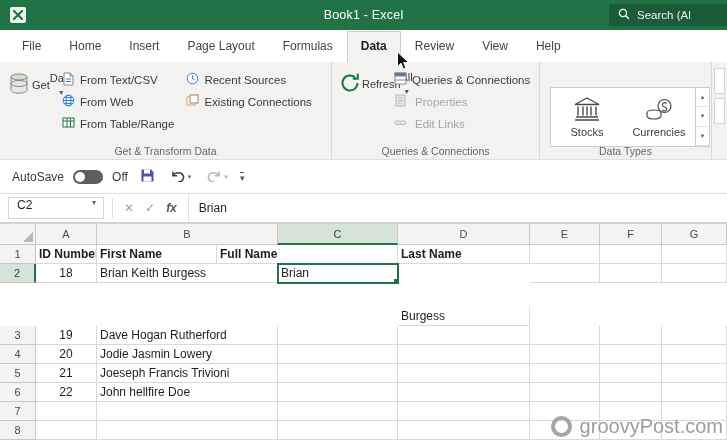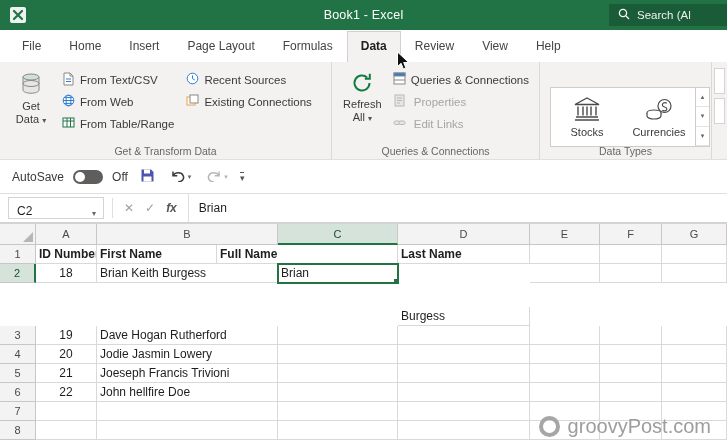--- a/index.html
+++ b/index.html
@@ -15,21 +15,21 @@
 
   
   .menubar { height:32px; background:#fff; display:flex; align-items:flex-end; padding-left:8px; }
   .tab { padding:8px 14px 9px; font-size:12px; color:#444; cursor:default; white-space:nowrap; }
   .tab.active { font-weight:bold; color:#1e1e1e; background:#f3f2f1; border:1px solid #d2d0ce; border-bottom:none; padding:7px 13px 9px; }
 
   
   .ribbon { height:98px; background:#f3f2f1; display:flex; border-bottom:1px solid #e1dfdd; position:relative; }
   .rgroup { position:relative; height:100%; padding:4px 4px 16px 6px; border-right:1px solid #dbd9d7; display:flex; align-items:flex-start; }
   .rgroup-label { position:absolute; bottom:2px; left:0; right:0; text-align:center; font-size:10.5px; color:#696764; white-space:nowrap; }
-  .bigbtn { display:flex; flex-direction:column; align-items:center; width:50px; padding-top:5px; font-size:11px; color:#3b3a39; line-height:13px; text-align:center; }
+  .bigbtn { display:flex; flex-direction:row; align-items:center; width:50px; padding-top:5px; font-size:11px; color:#3b3a39; line-height:13px; text-align:center; }
   .bigbtn .arrow { font-size:8px; color:#555; }
   .smallcol { display:flex; flex-direction:column; gap:7px; padding:6px 6px 0 6px; }
   .smallbtn { display:flex; align-items:center; gap:5px; font-size:11.5px; color:#3b3a39; height:15px; white-space:nowrap; }
   .smallbtn.disabled { color:#a7a5a3;gap:8px; }
   .smallbtn.disabled svg * { stroke:#b9b7b5 !important; fill:#e8e6e4 !important; }
 
   .gallery { margin-top:21px; margin-left:4px; height:60px; background:#fff; border:1px solid #cfcdcb; display:flex; }
   .galitem { width:72px; display:flex; flex-direction:column; align-items:center; justify-content:center; gap:3px; font-size:11px; color:#3b3a39; }
   .galscroll { width:14px; border-left:1px solid #cfcdcb; display:flex; flex-direction:column; }
   .galscroll div { flex:1; display:flex; align-items:center; justify-content:center; font-size:7px; color:#666; border-bottom:1px solid #e5e3e1; }
@@ -40,21 +40,21 @@
   .qatrow { height:34px; background:#fff; border-bottom:1px solid #e1dfdd; display:flex; align-items:center; padding-left:12px; gap:9px; font-size:12px; color:#3b3a39; }
   .toggle-pill { width:30px; height:14px; border-radius:8px; background:#605e5c; position:relative; }
   .toggle-pill .knob { position:absolute; left:2px; top:2px; width:10px; height:10px; border-radius:50%; background:#fff; }
   .qbtn { display:flex; align-items:center; gap:2px; padding:0 3px; }
   .tiny-arrow { font-size:7px; color:#666; }
   .tiny-arrow.gray { color:#b5b3b1; }
   .qat-more { font-size:9px; color:#555; border-top:1.5px solid #555; padding-top:1px; line-height:8px; }
 
   
   .formulabar { height:30px; background:#fff; border-bottom:2px solid #d5d3d1; display:flex; align-items:stretch; }
-  .namebox { width:96px; margin:3px 0 3px 8px; border:1px solid #d6d4d2; display:flex; align-items:flex-end; font-size:12px; color:#1e1e1e; }
+  .namebox { width:96px; margin:3px 0 3px 8px; border:1px solid #d6d4d2; display:flex; align-items:flex-start; font-size:12px; color:#1e1e1e; }
   .namebox-text { flex:1; padding-left:8px; }
   .namebox-arrow { width:18px; text-align:center; font-size:8px; color:#666; }
   .fb-sep { width:1px; background:#e1dfdd; margin:4px 0 4px 8px; }
   .fb-icons { display:flex; align-items:center; gap:11px; padding:0 11px; }
   .fb-x, .fb-check { color:#a19f9d; font-size:12px; }
   .fb-fx { color:#555; font-size:12px; font-style:italic; font-weight:bold; }
   .fb-value { flex:1; display:flex; align-items:center; padding-left:10px; font-size:12px; color:#1e1e1e; border-left:1px solid #e1dfdd; }
 
   
   .grid { position:relative; background:#fff; height:224px; }
@@ -66,21 +66,21 @@
   .g-corner { position:relative; }
   .corner-tri { position:absolute; right:2px; bottom:2px; width:0; height:0; border-left:10px solid transparent; border-bottom:10px solid #b8b6b4; }
   .sel-colhead { background:#d5e3da; border-bottom:2px solid #217346; color:#17502f; }
   .sel-rowhead { background:#d5e3da; border-right:2px solid #217346; color:#17502f; }
   .g-datacell.bold { font-weight:bold; }
   .g-datacell.num { text-align:center; }
   .sel-cell { outline:2px solid #217346; outline-offset:-1px; position:relative; z-index:2; }
   .fill-handle { position:absolute; right:-1px; bottom:-1px; width:5px; height:5px; background:#217346; border:1px solid #fff; }
 
   
-  .watermark { position:absolute; right:16px; bottom:10px; display:flex; align-items:center; gap:8px; color:#9d9d9d; font-size:20px; z-index:5; }
+  .watermark { position:absolute; right:4px; bottom:10px; display:flex; align-items:center; gap:8px; color:#9d9d9d; font-size:20px; z-index:5; }
   .wm-logo { width:21px; height:21px; border:4px solid #a6a6a6; border-radius:50%; }
   .cursor { position:absolute; left:396px; top:51px; z-index:50; pointer-events:none; }
 </style>
 </head>
 <body>
 
 <div class="titlebar">
   <span class="app-icon">
     <svg width="18" height="18" viewBox="0 0 18 18">
         <rect x="1" y="1" width="16" height="16" rx="2" fill="#ffffff" opacity="0.92"></rect>

